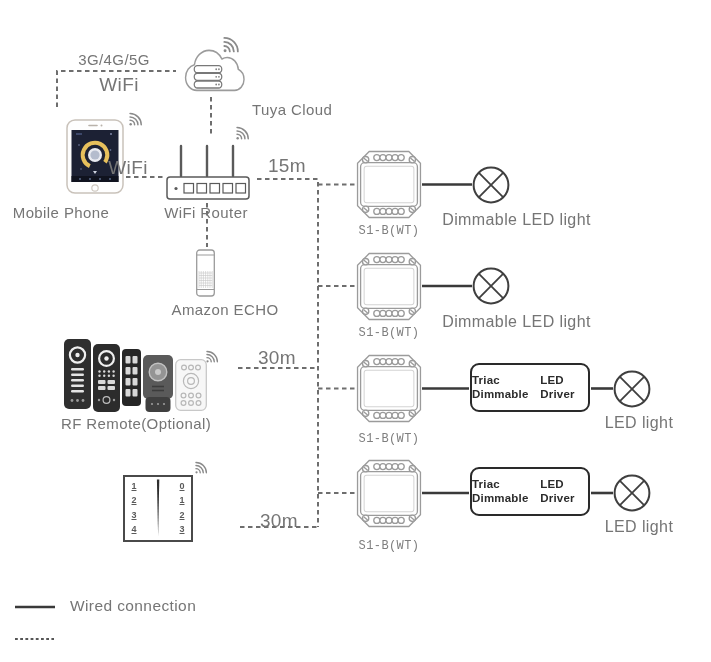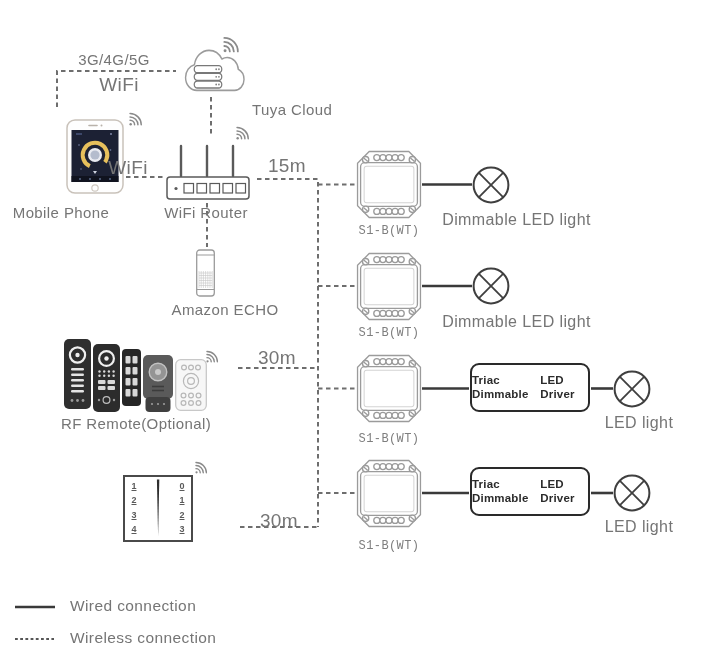--- a/index.html
+++ b/index.html
@@ -308,15 +308,14 @@
   <div class="driver-box" style="left:470px;top:363px;">
     <div>Triac Dimmable</div>
     <div>LED Driver</div>
   </div>
   <div class="driver-box" style="left:470px;top:467px;">
     <div>Triac Dimmable</div>
     <div>LED Driver</div>
   </div>
 
   <div class="lbl" style="left:70px;top:597px;font-size:15.5px;">Wired connection</div>
-  <div class="lbl" style="left:70px;top:629px;font-size:15.5px;">Wireless connection</div>
 
 </div>
 
 </body></html>

